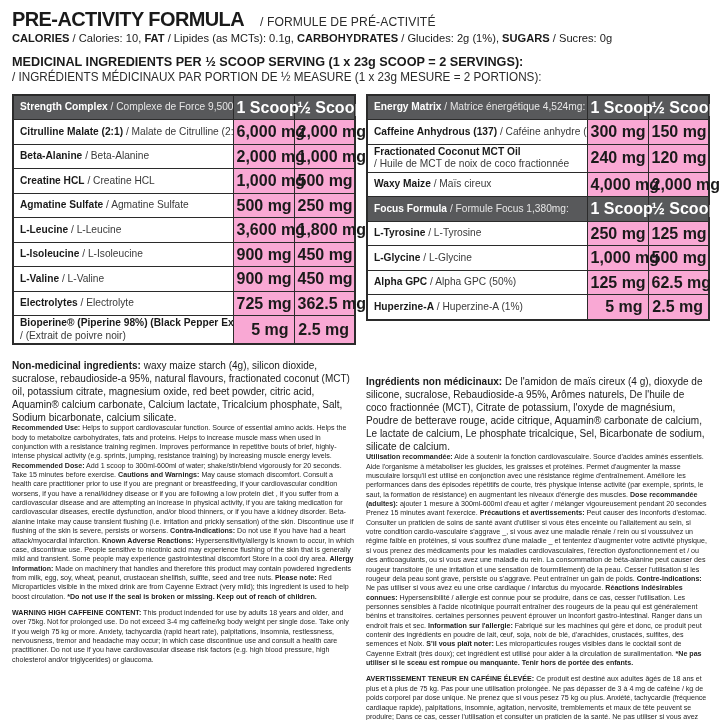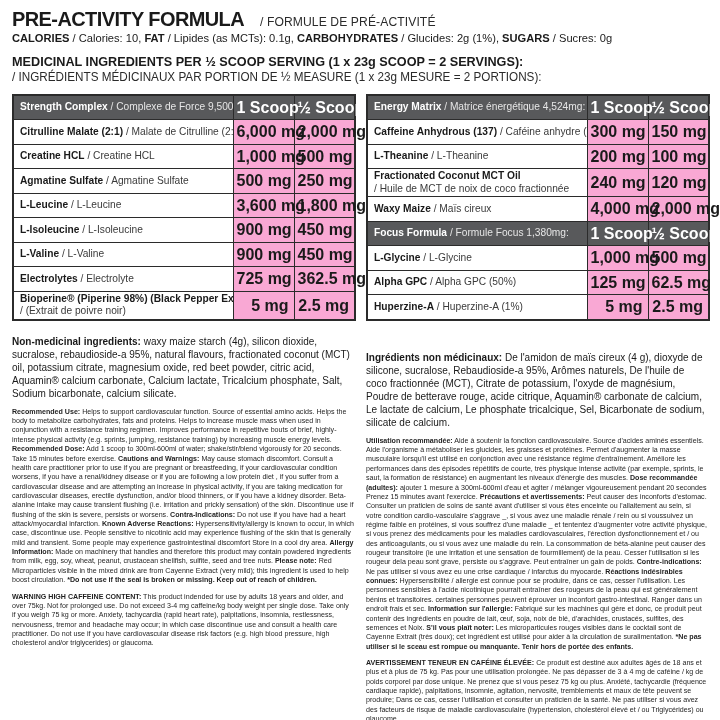--- a/index.html
+++ b/index.html
@@ -73,21 +73,21 @@
   tr.norm td { height: 17.5px; }
 
   
   .cols { display: flex; gap: 12px; margin-top: 14px; }
   .col { width: 342px; }
   .ni {
     font-size: 10px; line-height: 1.3; text-align: left;
   }
   .ni b { font-weight: bold; }
   .fine {
-    font-size: 7.1px; line-height: 1.32; margin-top: 8px; text-align: left;
+    font-size: 7.1px; line-height: 1.32; margin-top: 0; text-align: left;
     color: #1f1f1f;
   }
   .fine b { font-weight: bold; }
   .fine p { margin: 0 0 7px 0; }
   .fine p:last-child { margin-bottom: 0; }
   .col.right .ni { margin-top: 16px; }
   .col.right { padding-top: 0; }
 </style>
 </head>
 <body>
@@ -127,20 +127,31 @@
             </tr>
             <tr class="norm">
               <td>
                 <div class="cell-name"><span class="en">Citrulline Malate (2:1)</span> <span class="fr">/ Malate de Citrulline (2:1)</span></div>
               </td>
               <td class="yellow">
                 <div class="cell-val">6,000 mg</div>
               </td>
               <td class="yellow">
                 <div class="cell-val">2,000 mg</div>
+              </td>
+            </tr>
+            <tr class="norm">
+              <td>
+                <div class="cell-name"><span class="en">Beta-Alanine</span> <span class="fr">/ Beta-Alanine</span></div>
+              </td>
+              <td class="yellow">
+                <div class="cell-val">2,000 mg</div>
+              </td>
+              <td class="yellow">
+                <div class="cell-val">1,000 mg</div>
               </td>
             </tr>
             <tr class="norm">
               <td>
                 <div class="cell-name"><span class="en">Creatine HCL</span> <span class="fr">/ Creatine HCL</span></div>
               </td>
               <td class="yellow">
                 <div class="cell-val">1,000 mg</div>
               </td>
               <td class="yellow">
@@ -239,31 +250,20 @@
               <td>
                 <div class="cell-name"><span class="en">Caffeine Anhydrous (137)</span> <span class="fr">/ Caféine anhydre (137)</span></div>
               </td>
               <td class="yellow">
                 <div class="cell-val">300 mg</div>
               </td>
               <td class="yellow">
                 <div class="cell-val">150 mg</div>
               </td>
             </tr>
-            <tr class="norm">
-              <td>
-                <div class="cell-name"><span class="en">L-Theanine</span> <span class="fr">/ L-Theanine</span></div>
-              </td>
-              <td class="yellow">
-                <div class="cell-val">200 mg</div>
-              </td>
-              <td class="yellow">
-                <div class="cell-val">100 mg</div>
-              </td>
-            </tr>
             <tr class="tall">
               <td>
                 <div class="cell-name two"><span class="en">Fractionated Coconut MCT Oil</span><br><span class="fr">/ Huile de MCT de noix de coco fractionnée</span></div>
               </td>
               <td class="yellow">
                 <div class="cell-val">240 mg</div>
               </td>
               <td class="yellow">
                 <div class="cell-val">120 mg</div>
               </td>
@@ -281,20 +281,31 @@
             </tr>
             <tr class="hdr norm">
               <td>
                 <div class="cell-name"><span class="en">Focus Formula</span> <span class="fr">/ Formule Focus 1,380mg:</span></div>
               </td>
               <td class="scoop">
                 <div class="cell-val">1 Scoop</div>
               </td>
               <td class="scoop">
                 <div class="cell-val">½ Scoop</div>
+              </td>
+            </tr>
+            <tr class="norm">
+              <td>
+                <div class="cell-name"><span class="en">L-Tyrosine</span> <span class="fr">/ L-Tyrosine</span></div>
+              </td>
+              <td class="yellow">
+                <div class="cell-val">250 mg</div>
+              </td>
+              <td class="yellow">
+                <div class="cell-val">125 mg</div>
               </td>
             </tr>
             <tr class="norm">
               <td>
                 <div class="cell-name"><span class="en">L-Glycine</span> <span class="fr">/ L-Glycine</span></div>
               </td>
               <td class="yellow">
                 <div class="cell-val">1,000 mg</div>
               </td>
               <td class="yellow">

